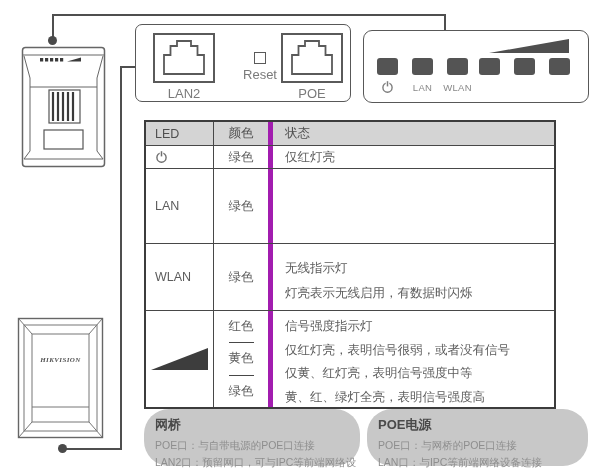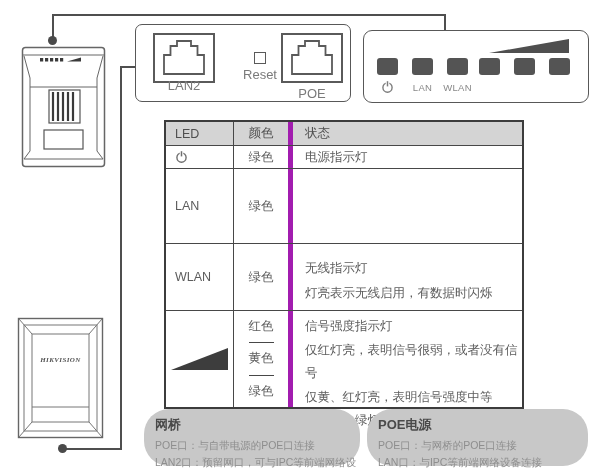--- a/index.html
+++ b/index.html
@@ -7,21 +7,21 @@
   #canvas{position:relative;width:600px;height:474px;background:#ffffff;overflow:hidden;}
   .abs{position:absolute;}
   .cline{position:absolute;background:#4f4f4f;}
   .cdot{position:absolute;width:9px;height:9px;border-radius:50%;background:#4a4a4a;}
   .panel{position:absolute;background:#fff;border:1.6px solid #585858;border-radius:7px;}
   .port-label{position:absolute;font-size:13px;color:#7a7a7a;text-align:center;}
   .reset-sq{position:absolute;width:10px;height:10px;border:1.5px solid #5a5a5a;background:#fff;}
   .ledsq{position:absolute;width:21px;height:17px;border-radius:3px;background:#545454;}
   .led-label{position:absolute;font-size:9.5px;color:#888;text-align:center;letter-spacing:.3px;}
   
-  .tbl{position:absolute;left:144px;top:120px;width:360px;border:2px solid #3c3c3c;box-sizing:border-box;background:#fff;margin-left:20px;}
+  .tbl{position:absolute;left:144px;top:120px;width:412px;border:2px solid #3c3c3c;box-sizing:border-box;background:#fff;}
   .trow{display:flex;border-top:1px solid #474747;}
   .trow:first-child{border-top:none;}
   .c1{width:68px;border-right:1px solid #474747;box-sizing:border-box;flex-shrink:0;}
   .c2{width:59px;border-right:5px solid #a21caf;box-sizing:border-box;flex-shrink:0;display:flex;align-items:center;justify-content:center;}
   .c3{flex:1;box-sizing:border-box;}
   .hdr{height:23px;background:#d4d4d4;align-items:stretch;}
   .hdr .c1,.hdr .c3{display:flex;align-items:center;}
   .hdr .c2{display:flex;align-items:center;justify-content:center;}
   .hcell{font-size:12.5px;color:#4f4f4f;}
   .cellpad{padding-left:9px;}
@@ -80,21 +80,21 @@
     <line x1="9" y1="105" x2="3" y2="113" stroke="#666" stroke-width="1"></line>
     <line x1="76" y1="105" x2="82" y2="113" stroke="#666" stroke-width="1"></line>
     <line x1="3" y1="113" x2="82" y2="113" stroke="#666" stroke-width="1"></line>
   </svg>
 
   <div class="panel" style="left:135px;top:24px;width:214px;height:76px;">
     <svg class="abs" style="left:17px;top:8px;" width="62" height="50" viewBox="0 0 62 50">
       <rect x="1" y="1" width="60" height="48" fill="#fff" stroke="#5a5a5a" stroke-width="2"></rect>
       <path d="M11 41 V22 H17.5 V13 H24 V8 H38 V13 H44.5 V22 H51 V41 Z" fill="none" stroke="#5a5a5a" stroke-width="1.8"></path>
     </svg>
-    <div class="port-label" style="left:17px;width:62px;top:53px;">LAN2</div>
+    <div class="port-label" style="left:17px;width:62px;top:61px;">LAN2</div>
     <div class="reset-sq" style="left:118px;top:27px;"></div>
     <div class="port-label" style="left:98px;width:52px;top:42px;">Reset</div>
     <svg class="abs" style="left:145px;top:8px;" width="62" height="50" viewBox="0 0 62 50">
       <rect x="1" y="1" width="60" height="48" fill="#fff" stroke="#5a5a5a" stroke-width="2"></rect>
       <path d="M11 41 V22 H17.5 V13 H24 V8 H38 V13 H44.5 V22 H51 V41 Z" fill="none" stroke="#5a5a5a" stroke-width="1.8"></path>
     </svg>
     <div class="port-label" style="left:145px;width:62px;top:61px;">POE</div>
   </div>
 
   <div class="panel" style="left:363px;top:30px;width:224px;height:71px;border-radius:9px;">
@@ -136,21 +136,21 @@
     </div>
     <div class="trow" style="height:22px;">
       <div class="c1 vcenter cellpad">
         <svg width="13" height="14" viewBox="0 0 13 14">
           <circle cx="6.5" cy="7.6" r="4.6" fill="none" stroke="#6e6e6e" stroke-width="1.4"></circle>
           <rect x="4.7" y="0.5" width="3.6" height="4.6" fill="#ffffff"></rect>
           <line x1="6.5" y1="1.2" x2="6.5" y2="6.4" stroke="#6e6e6e" stroke-width="1.5"></line>
         </svg>
       </div>
       <div class="c2 celltxt">绿色</div>
-      <div class="c3 celltxt statpad vcenter">电源指示灯</div>
+      <div class="c3 celltxt statpad vcenter">仅红灯亮</div>
     </div>
     <div class="trow" style="height:74px;">
       <div class="c1 celltxt vcenter cellpad">LAN</div>
       <div class="c2 celltxt">绿色</div>
     </div>
     <div class="trow" style="height:66px;">
       <div class="c1 celltxt vcenter cellpad">WLAN</div>
       <div class="c2 celltxt">绿色</div>
       <div class="c3 celltxt statpad pre" style="padding-top:13px;line-height:25px;">无线指示灯
 灯亮表示无线启用，有数据时闪烁</div>

